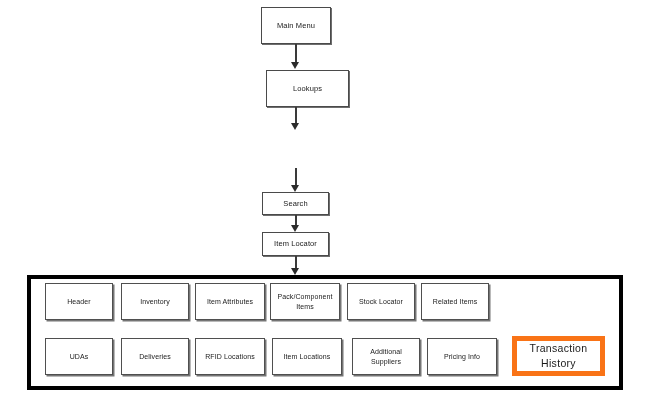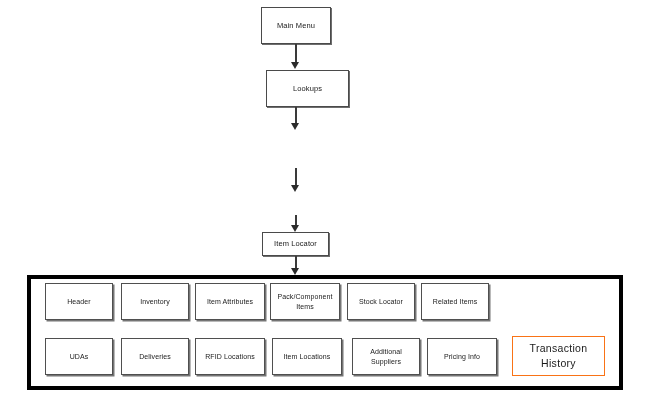--- a/index.html
+++ b/index.html
@@ -66,21 +66,21 @@
     display: flex;
     align-items: center;
     justify-content: center;
     text-align: center;
     color: #1a1a1a;
     font-size: 7px;
     line-height: 1.3;
     letter-spacing: 0.1px;
   }
   .tab-box.plain {
-    border: 1px solid #f97316;
+    border: 5px solid #f97316;
     box-shadow: none;
     font-size: 10.5px;
     line-height: 1.45;
     letter-spacing: 0.3px;
   }
   .tab-box span {
     display: block;
     padding: 0 2px;
   }
 </style>
@@ -97,20 +97,23 @@
 
   <div class="node" style="left:266px; top:70px; width:83px; height:37px;">
     <span>Lookups</span>
   </div>
   <div class="conn" style="left:295px; top:107px; height:19px;"></div>
   <div class="arrowhead" style="left:291px; top:123px;"></div>
 
   <div class="conn" style="left:295px; top:168px; height:19px;"></div>
   <div class="arrowhead" style="left:291px; top:185px;"></div>
 
+  <div class="node" style="left:262px; top:192px; width:67px; height:23px;">
+    <span>Search</span>
+  </div>
   <div class="conn" style="left:295px; top:215px; height:12px;"></div>
   <div class="arrowhead" style="left:291px; top:225px;"></div>
 
   <div class="node" style="left:262px; top:232px; width:67px; height:24px;">
     <span>Item Locator</span>
   </div>
   <div class="conn" style="left:295px; top:256px; height:14px;"></div>
   <div class="arrowhead" style="left:291px; top:268px;"></div>
 
   <div class="group-box" style="left:27px; top:275px; width:596px; height:115px;"></div>

